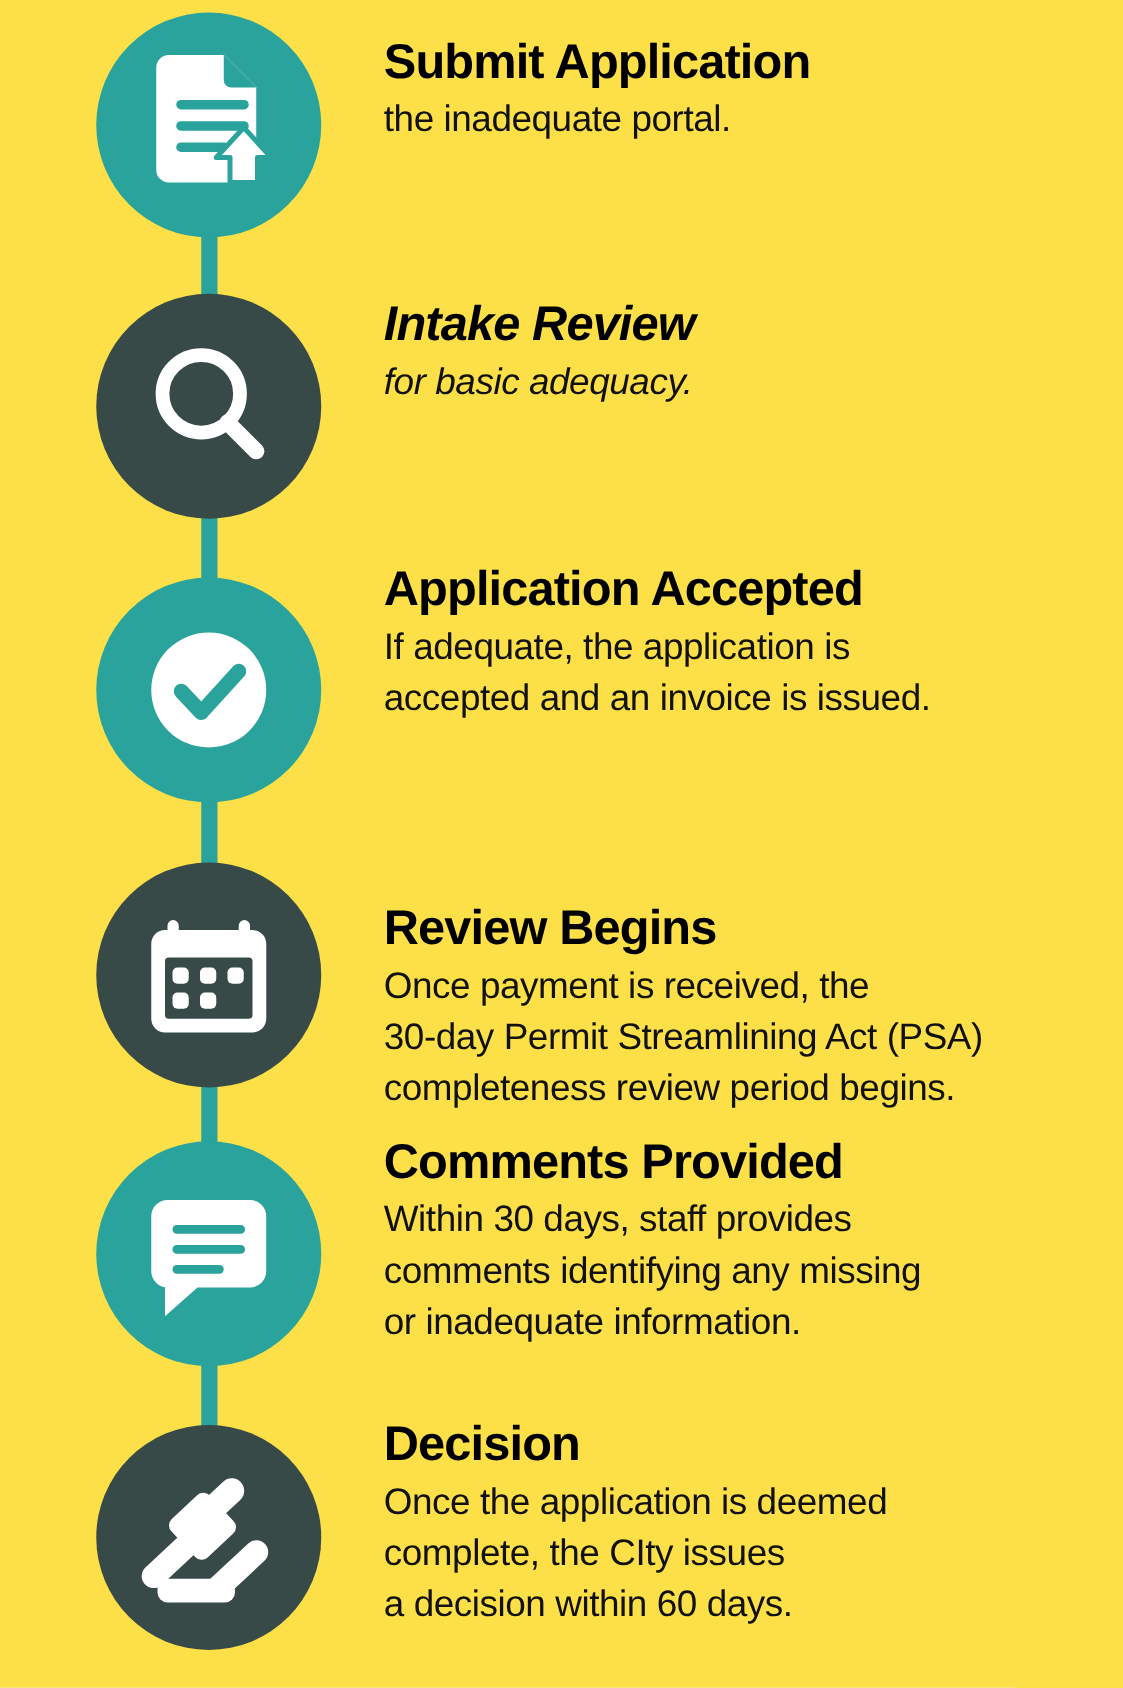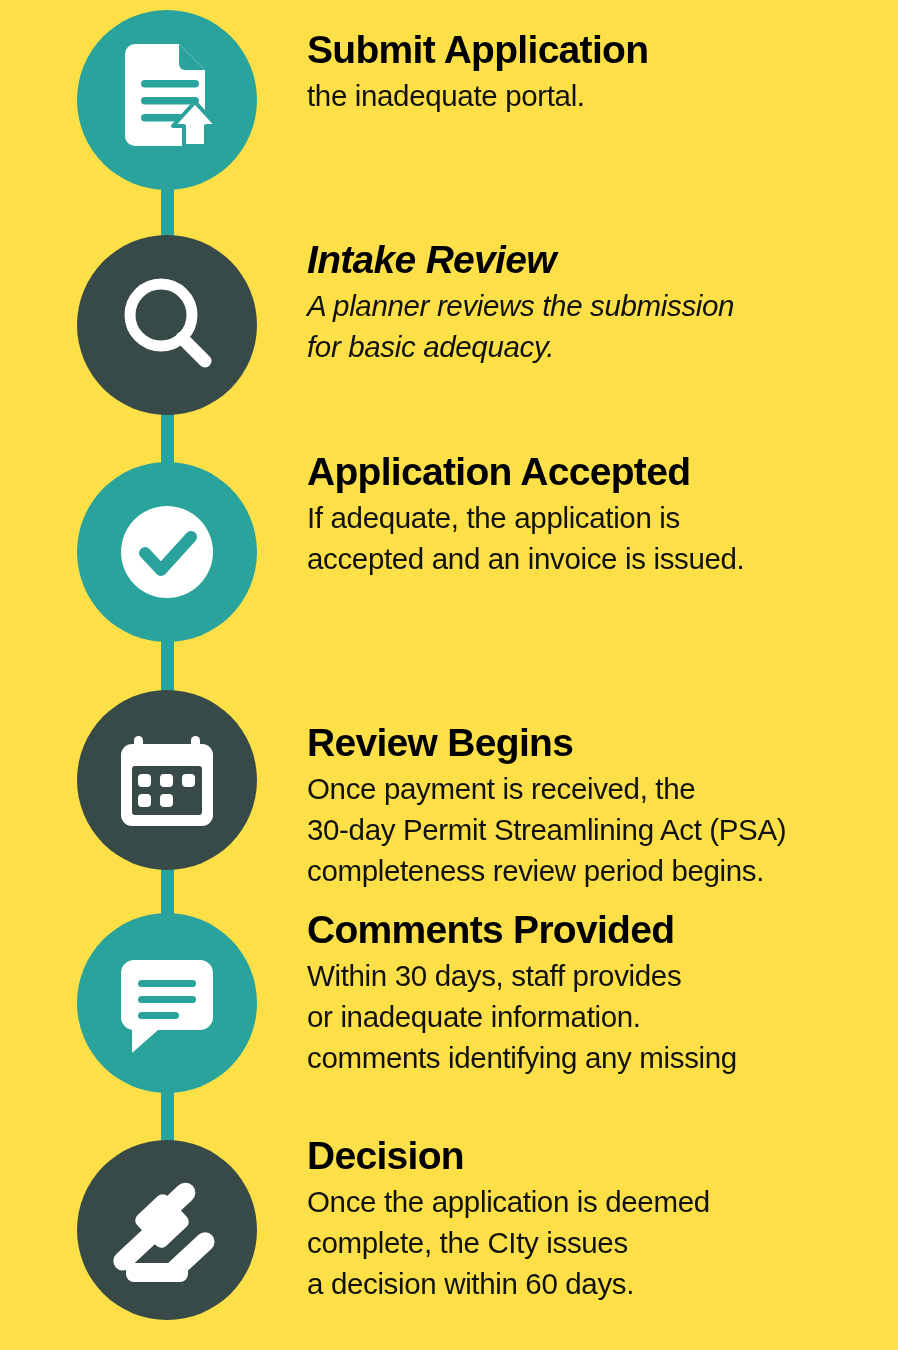--- a/index.html
+++ b/index.html
@@ -118,21 +118,20 @@
   <div class="step" style="top:0px;">
     <div class="badge dark" style="top:235px;">
       <svg viewBox="0 0 180 180">
         <circle cx="84" cy="80" r="31" fill="none" stroke="#ffffff" stroke-width="11"></circle>
         <line x1="105" y1="103" x2="128" y2="126" stroke="#ffffff" stroke-width="13" stroke-linecap="round"></line>
       </svg>
     </div>
     <div class="copy" style="top:238px;font-style:italic;">
       <h2 class="step-title">Intake Review</h2>
       <p class="step-desc">
-        <span>A planner reviews the submission</span>
         <span>for basic adequacy.</span>
       </p>
     </div>
   </div>
 
   <div class="step" style="top:0px;">
     <div class="badge teal" style="top:462px;">
       <svg viewBox="0 0 180 180">
         <circle cx="90" cy="90" r="46" fill="#ffffff"></circle>
         <path d="M68 91 l16 17 l30 -33" fill="none" stroke="#2aa39c" stroke-width="12" stroke-linecap="round" stroke-linejoin="round"></path>
@@ -177,22 +176,22 @@
         <path fill="#ffffff" d="M44 60 a13 13 0 0 1 13 -13 h66 a13 13 0 0 1 13 13 v44 a13 13 0 0 1 -13 13 h-42 l-26 23 v-23 h2 a13 13 0 0 1 -13 -13 z"></path>
         <rect x="61" y="67" width="58" height="7" rx="3.5" fill="#2aa39c"></rect>
         <rect x="61" y="83" width="58" height="7" rx="3.5" fill="#2aa39c"></rect>
         <rect x="61" y="99" width="41" height="7" rx="3.5" fill="#2aa39c"></rect>
       </svg>
     </div>
     <div class="copy" style="top:908px;">
       <h2 class="step-title">Comments Provided</h2>
       <p class="step-desc">
         <span>Within 30 days, staff provides</span>
+        <span>comments identifying any missing</span>
         <span>or inadequate information.</span>
-        <span>comments identifying any missing</span>
       </p>
     </div>
   </div>
 
   <div class="step" style="top:0px;">
     <div class="badge dark" style="top:1140px;">
       <svg viewBox="0 0 180 180">
         <g fill="#ffffff">
           <rect x="83" y="36" width="20" height="62" rx="10" transform="rotate(47 93 67)"></rect>
           <rect x="64" y="60" width="42" height="42" rx="7" transform="rotate(47 85 81)"></rect>

